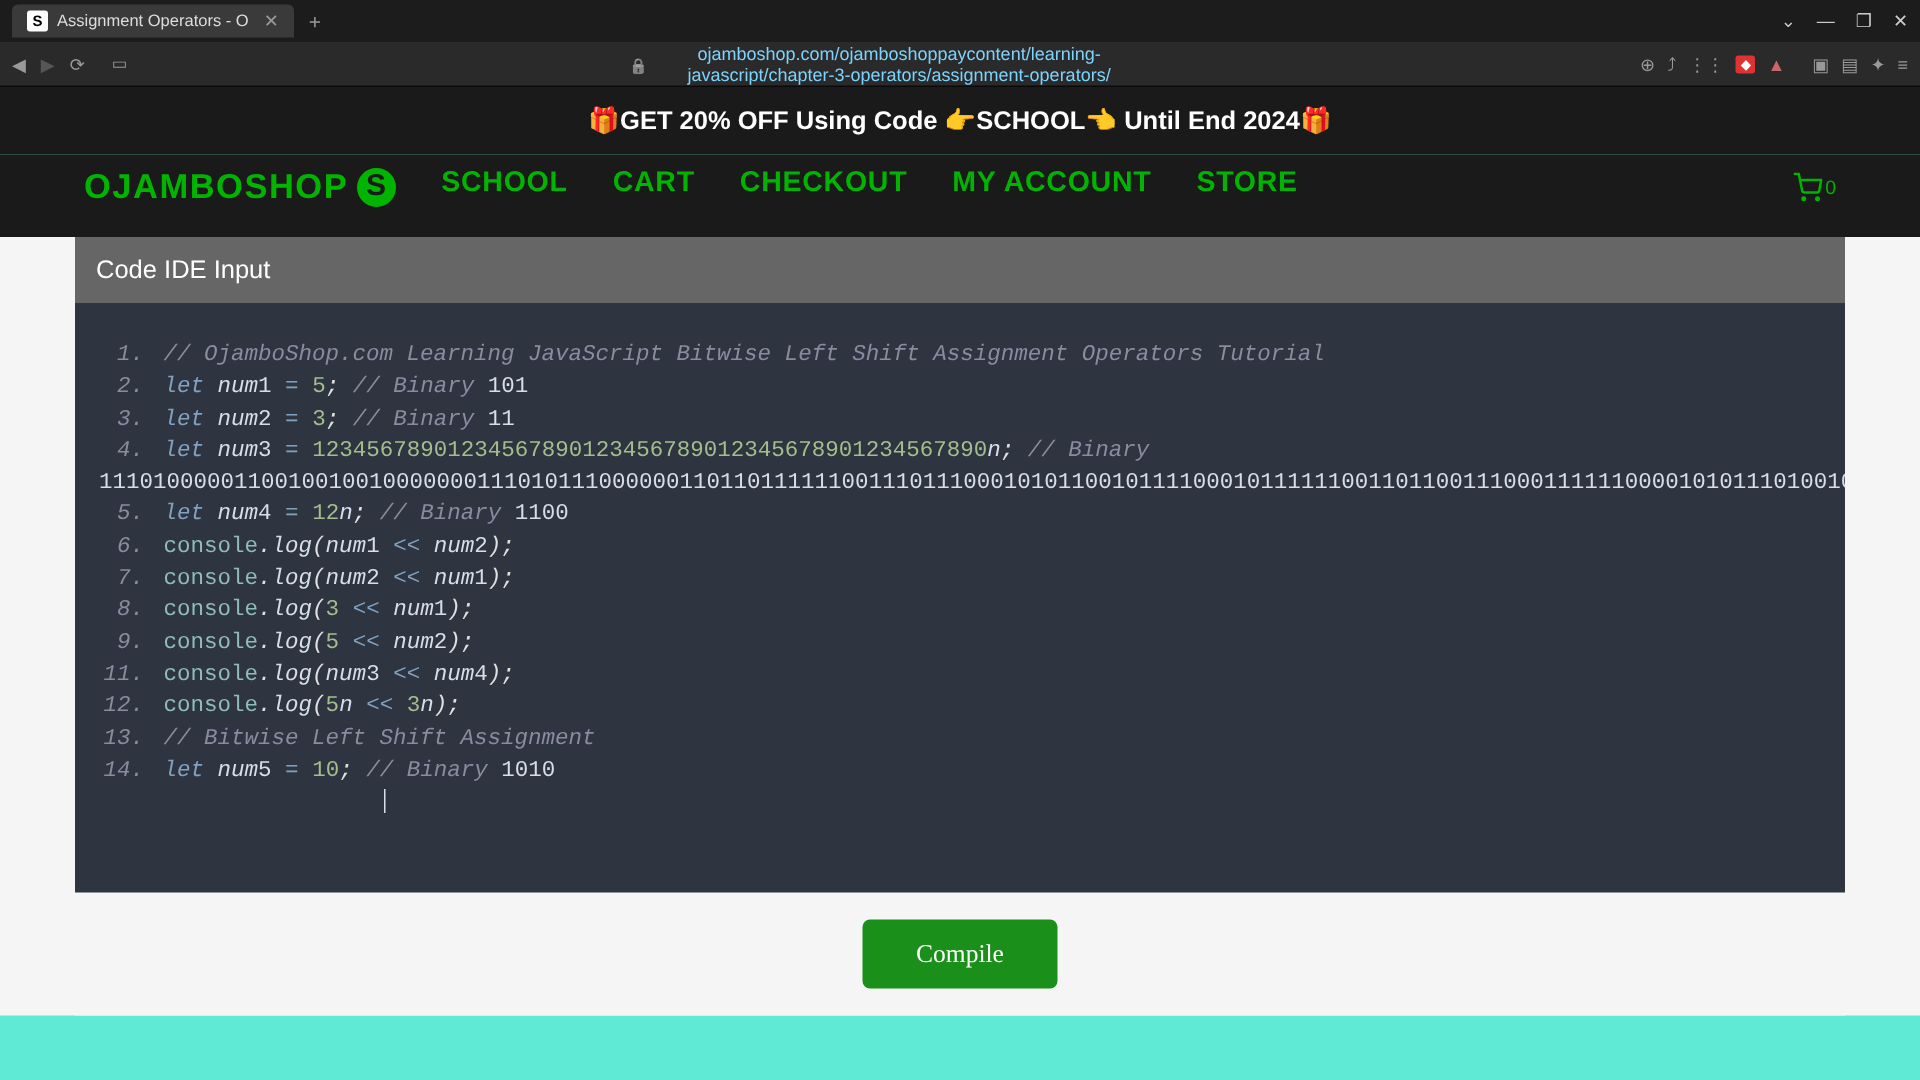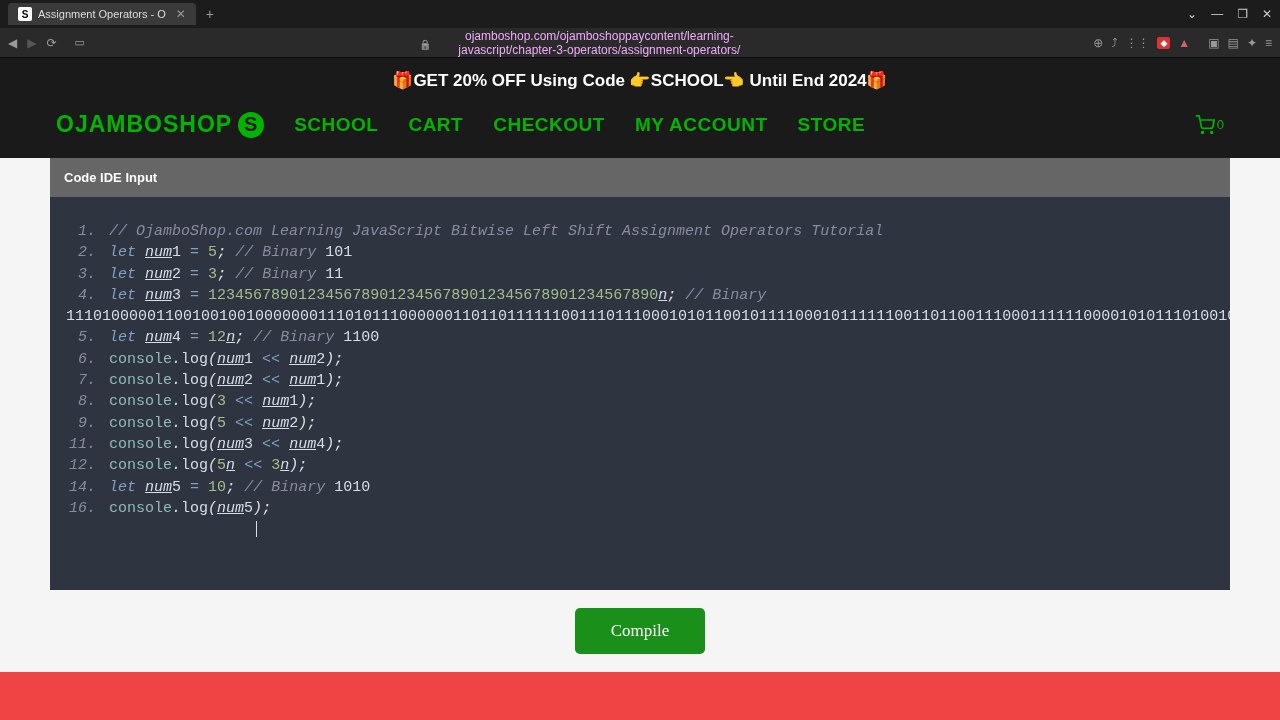--- a/index.html
+++ b/index.html
@@ -11,56 +11,56 @@
 .tab { display: flex; align-items: center; gap: 6px; background: #3a3a3a; padding: 4px 10px; border-radius: 4px 4px 0 0; font-size: 11px; color: #ddd; max-width: 200px; }
 .tab-favicon { width: 14px; height: 14px; background: #fff; border-radius: 2px; display: flex; align-items: center; justify-content: center; font-size: 10px; font-weight: bold; color: #000; }
 .tab-close { color: #999; font-size: 12px; cursor: pointer; margin-left: 4px; }
 .new-tab { color: #999; font-size: 14px; margin-left: 10px; cursor: pointer; }
 .window-controls { margin-left: auto; display: flex; gap: 14px; align-items: center; color: #ccc; font-size: 12px; }
 .window-controls span { cursor: pointer; }
 
 .nav-bar { display: flex; align-items: center; height: 30px; background: #2a2a2a; padding: 0 8px; gap: 10px; border-bottom: 1px solid #0a0a0a; }
 .nav-btn { color: #999; font-size: 12px; cursor: pointer; }
 .url-bar { flex: 1; display: flex; align-items: center; gap: 8px; padding: 0 8px; }
-.url-text { color: #f0abfc; font-size: 12px; flex: 1; text-align: center; }
+.url-text { color: #7dd3fc; font-size: 12px; flex: 1; text-align: center; }
 .url-icons { display: flex; gap: 8px; align-items: center; font-size: 12px; color: #999; }
 .url-icons span { cursor: pointer; }
 .badge-icon { background: #d33; color: #fff; padding: 1px 3px; border-radius: 2px; font-size: 9px; }
 .triangle-icon { color: #c66; }
 
 
-.page { background: #ef4444; height: calc(720px - 58px); overflow-y: auto; position: relative; }
+.page { background: #5eead4; height: calc(720px - 58px); overflow-y: auto; position: relative; }
 .page::-webkit-scrollbar { width: 12px; }
 .page::-webkit-scrollbar-track { background: #333; }
 .page::-webkit-scrollbar-thumb { background: #666; }
 
 .promo-banner { text-align: center; padding: 12px; color: #fff; font-size: 17px; font-weight: bold; background: #1a1a1a; }
 
-.main-nav { display: flex; align-items: center; gap: 30px; padding: 8px 56px 20px; background: #1a1a1a; }
+.main-nav { display: flex; gap: 30px; padding: 8px 56px 20px; background: #1a1a1a; }
 .logo { color: #00b400; font-weight: 900; font-size: 23px; letter-spacing: 1px; display: flex; align-items: center; gap: 6px; }
 .logo-badge { background: #00b400; color: #1a1a1a; width: 26px; height: 26px; border-radius: 50%; display: flex; align-items: center; justify-content: center; font-size: 20px; font-weight: 900; }
 .nav-link { color: #00b400; font-weight: 900; font-size: 19px; cursor: pointer; letter-spacing: 0.5px; }
 .cart-icon { margin-left: auto; display: flex; align-items: center; gap: 2px; }
 .cart-svg { width: 20px; height: 20px; }
 .cart-count { color: #00b400; font-size: 13px; }
 
 .content-wrap { padding: 0 50px; background: #f5f5f5; }
 .code-panel { background: #fff; }
-.code-header { background: #666; color: #fff; padding: 12px 14px; font-size: 13px; font-weight: 700; }
+.code-header { background: #666; color: #fff; padding: 12px 14px; font-size: 17px; font-weight: 400; }
 .code-body { background: #2e3440; padding: 24px 16px 50px; font-family: Consolas, 'Courier New', monospace; font-size: 15px; line-height: 1.42; overflow-x: auto; }
 .code-line { white-space: pre; }
 .code-line .num { color: #8b8ba0; font-style: italic; display: inline-block; min-width: 30px; text-align: right; margin-right: 4px; }
 .tok-comment { color: #8b8ba0; font-style: italic; }
 .tok-keyword { color: #81a1c1; font-style: italic; }
-.tok-var { color: #d8dee9; font-style: italic; text-decoration: underline; }
+.tok-var { color: #d8dee9; font-style: italic; }
 .tok-number { color: #a3be8c; }
 .tok-punct { color: #e0e0e0; font-style: italic; }
 .tok-op { color: #81a1c1; font-style: italic; }
 .tok-obj { color: #8fbcbb; }
-.tok-method { color: #d8dee9; }
+.tok-method { color: #d8dee9; font-style: italic; }
 .tok-plain { color: #d8dee9; }
 .cursor-line { color: #d8dee9; }
 .cursor-line::after { content: ""; display: inline-block; width: 1px; height: 16px; background: #d8dee9; margin-left: 190px; vertical-align: middle; }
 
 .compile-wrap { text-align: center; padding: 18px 0; background: #f5f5f5; }
 .compile-btn { background: #1a8f1a; color: #fff; border: none; padding: 13px 36px; font-size: 17px; border-radius: 5px; cursor: pointer; font-family: Georgia, serif; }
 
 
 .lock-icon::before { content: "🔒"; font-size: 10px; filter: grayscale(1); opacity: 0.7; }
 </style>
@@ -142,22 +142,22 @@
           <div class="code-line"><span class="num">3.</span> <span class="tok-keyword">let</span><span class="tok-plain"> </span><span class="tok-var">num</span><span class="tok-plain">2 </span><span class="tok-op">=</span><span class="tok-plain"> </span><span class="tok-number">3</span><span class="tok-punct">;</span><span class="tok-plain"> </span><span class="tok-comment">// Binary </span><span class="tok-plain">11</span></div>
           <div class="code-line"><span class="num">4.</span> <span class="tok-keyword">let</span><span class="tok-plain"> </span><span class="tok-var">num</span><span class="tok-plain">3 </span><span class="tok-op">=</span><span class="tok-plain"> </span><span class="tok-number">12345678901234567890123456789012345678901234567890</span><span class="tok-var">n</span><span class="tok-punct">;</span><span class="tok-plain"> </span><span class="tok-comment">// Binary</span></div>
           <div class="code-line"><span class="tok-plain">1110100000110010010010000000111010111000000110110111111001110111000101011001011110001011111100110110011100011111100001010111010010</span></div>
           <div class="code-line"><span class="num">5.</span> <span class="tok-keyword">let</span><span class="tok-plain"> </span><span class="tok-var">num</span><span class="tok-plain">4 </span><span class="tok-op">=</span><span class="tok-plain"> </span><span class="tok-number">12</span><span class="tok-var">n</span><span class="tok-punct">;</span><span class="tok-plain"> </span><span class="tok-comment">// Binary </span><span class="tok-plain">1100</span></div>
           <div class="code-line"><span class="num">6.</span> <span class="tok-obj">console</span><span class="tok-punct">.</span><span class="tok-method">log</span><span class="tok-punct">(</span><span class="tok-var">num</span><span class="tok-plain">1 </span><span class="tok-op">&lt;&lt;</span><span class="tok-plain"> </span><span class="tok-var">num</span><span class="tok-plain">2</span><span class="tok-punct">)</span><span class="tok-punct">;</span></div>
           <div class="code-line"><span class="num">7.</span> <span class="tok-obj">console</span><span class="tok-punct">.</span><span class="tok-method">log</span><span class="tok-punct">(</span><span class="tok-var">num</span><span class="tok-plain">2 </span><span class="tok-op">&lt;&lt;</span><span class="tok-plain"> </span><span class="tok-var">num</span><span class="tok-plain">1</span><span class="tok-punct">)</span><span class="tok-punct">;</span></div>
           <div class="code-line"><span class="num">8.</span> <span class="tok-obj">console</span><span class="tok-punct">.</span><span class="tok-method">log</span><span class="tok-punct">(</span><span class="tok-number">3</span><span class="tok-plain"> </span><span class="tok-op">&lt;&lt;</span><span class="tok-plain"> </span><span class="tok-var">num</span><span class="tok-plain">1</span><span class="tok-punct">)</span><span class="tok-punct">;</span></div>
           <div class="code-line"><span class="num">9.</span> <span class="tok-obj">console</span><span class="tok-punct">.</span><span class="tok-method">log</span><span class="tok-punct">(</span><span class="tok-number">5</span><span class="tok-plain"> </span><span class="tok-op">&lt;&lt;</span><span class="tok-plain"> </span><span class="tok-var">num</span><span class="tok-plain">2</span><span class="tok-punct">)</span><span class="tok-punct">;</span></div>
           <div class="code-line"><span class="num">11.</span> <span class="tok-obj">console</span><span class="tok-punct">.</span><span class="tok-method">log</span><span class="tok-punct">(</span><span class="tok-var">num</span><span class="tok-plain">3 </span><span class="tok-op">&lt;&lt;</span><span class="tok-plain"> </span><span class="tok-var">num</span><span class="tok-plain">4</span><span class="tok-punct">)</span><span class="tok-punct">;</span></div>
           <div class="code-line"><span class="num">12.</span> <span class="tok-obj">console</span><span class="tok-punct">.</span><span class="tok-method">log</span><span class="tok-punct">(</span><span class="tok-number">5</span><span class="tok-var">n</span><span class="tok-plain"> </span><span class="tok-op">&lt;&lt;</span><span class="tok-plain"> </span><span class="tok-number">3</span><span class="tok-var">n</span><span class="tok-punct">)</span><span class="tok-punct">;</span></div>
+          <div class="code-line"><span class="num">13.</span> <span class="tok-comment">// Bitwise Left Shift Assignment</span></div>
           <div class="code-line"><span class="num">14.</span> <span class="tok-keyword">let</span><span class="tok-plain"> </span><span class="tok-var">num</span><span class="tok-plain">5 </span><span class="tok-op">=</span><span class="tok-plain"> </span><span class="tok-number">10</span><span class="tok-punct">;</span><span class="tok-plain"> </span><span class="tok-comment">// Binary </span><span class="tok-plain">1010</span></div>
-          <div class="code-line"><span class="num">16.</span> <span class="tok-obj">console</span><span class="tok-punct">.</span><span class="tok-method">log</span><span class="tok-punct">(</span><span class="tok-var">num</span><span class="tok-plain">5</span><span class="tok-punct">)</span><span class="tok-punct">;</span></div>
           <div class="code-line cursor-line"></div>
         </div>
     </div>
     <div class="compile-wrap">
       <button class="compile-btn">Compile</button>
     </div>
 
   </div>
 </div>
 

